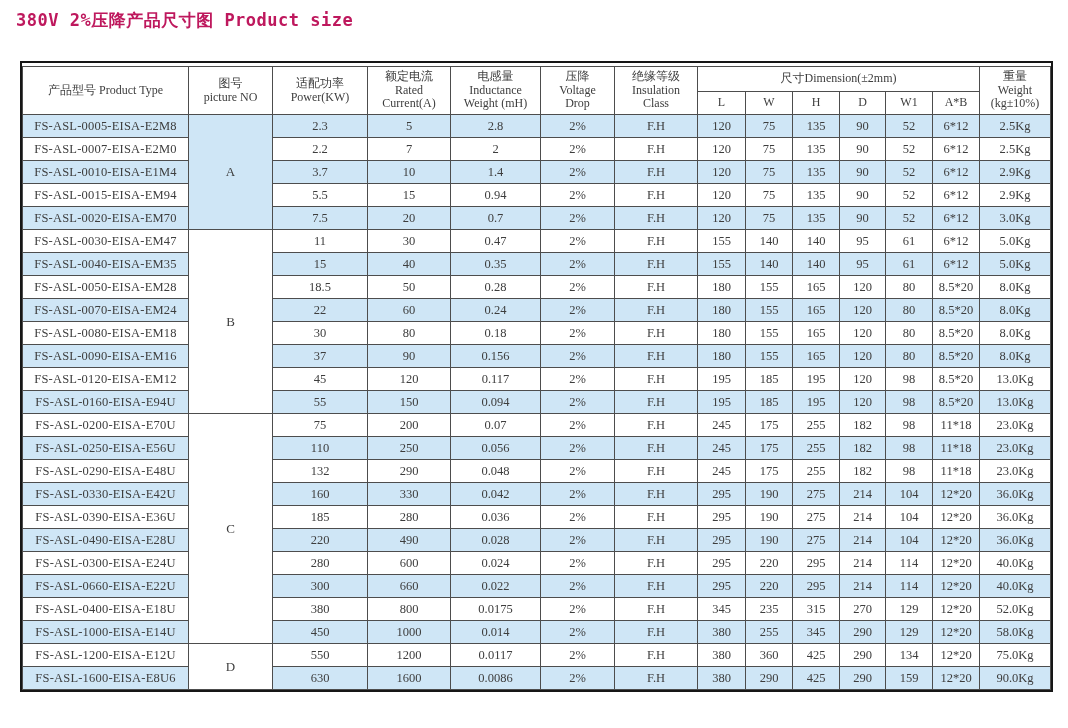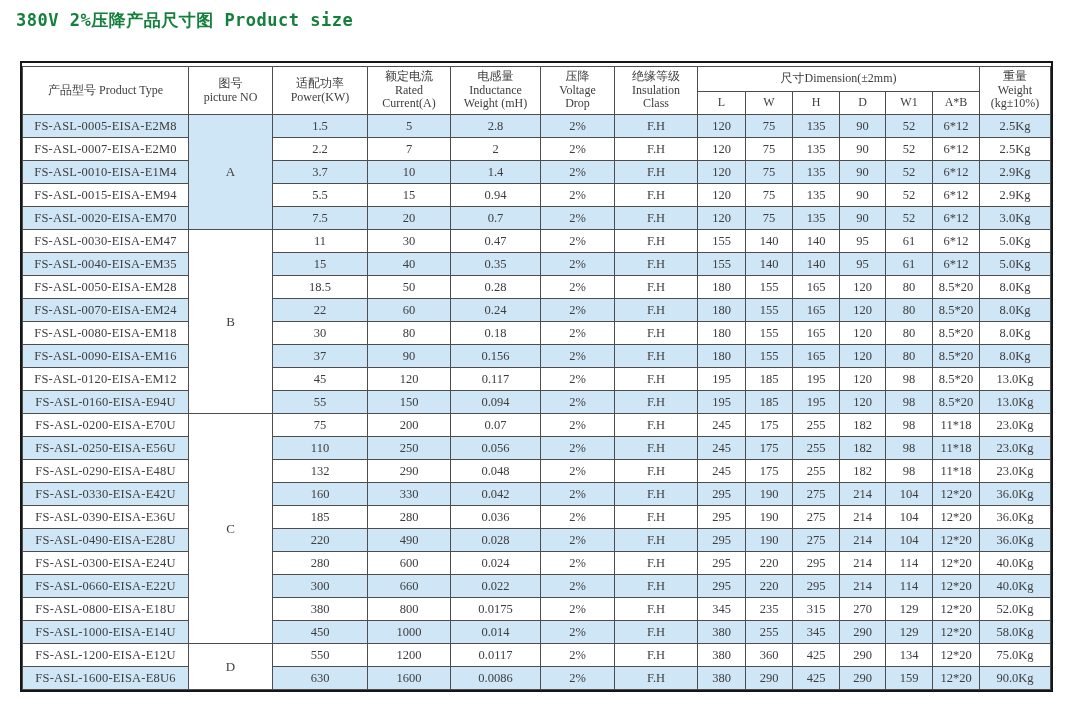--- a/index.html
+++ b/index.html
@@ -1,17 +1,17 @@
 <!DOCTYPE html>
 <html><head>
 <meta charset="utf-8">
 <style>
   html,body{margin:0;padding:0;background:#ffffff;width:1068px;height:728px;position:relative;
             font-family:"Liberation Sans",sans-serif;}
-  .page-title{position:absolute;left:16px;top:9px;color:#15803d;
+  .page-title{position:absolute;left:16px;top:9px;color:#be185d;
               font-family:"DejaVu Sans Mono","Liberation Mono",monospace;
               font-weight:bold;font-size:17px;letter-spacing:.5px;white-space:nowrap;}
   .twrap{position:absolute;left:20px;top:61px;border:2px solid #161616;padding-top:3px;background:#fff;}
   table{border-collapse:collapse;table-layout:fixed;width:1028px;}
   th,td{border:1px solid #4d4d4d;text-align:center;vertical-align:middle;color:#3d3d3d;
         font-family:"Liberation Serif","DejaVu Serif",serif;
         overflow:hidden;white-space:nowrap;padding:0;}
   thead th{font-size:12px;line-height:1.14;font-weight:normal;}
   tr.h1{height:25px;} tr.h2{height:23px;}
   tbody tr{height:23px;}
@@ -87,21 +87,21 @@
         <th>H</th>
         <th>D</th>
         <th>W1</th>
         <th>A*B</th>
       </tr>
     </thead>
     <tbody>
         <tr class="blue">
           <td class="code">FS-ASL-0005-EISA-E2M8</td>
           <td class="pic" rowspan="5">A</td>
-          <td>1.5</td>
+          <td>2.3</td>
           <td>5</td>
           <td>2.8</td>
           <td>2%</td>
           <td>F.H</td>
           <td>120</td>
           <td>75</td>
           <td>135</td>
           <td>90</td>
           <td>52</td>
           <td>6*12</td>
@@ -403,21 +403,21 @@
           <td>F.H</td>
           <td>295</td>
           <td>220</td>
           <td>295</td>
           <td>214</td>
           <td>114</td>
           <td>12*20</td>
           <td>40.0Kg</td>
         </tr>
         <tr>
-          <td class="code">FS-ASL-0800-EISA-E18U</td>
+          <td class="code">FS-ASL-0400-EISA-E18U</td>
           <td>380</td>
           <td>800</td>
           <td>0.0175</td>
           <td>2%</td>
           <td>F.H</td>
           <td>345</td>
           <td>235</td>
           <td>315</td>
           <td>270</td>
           <td>129</td>

